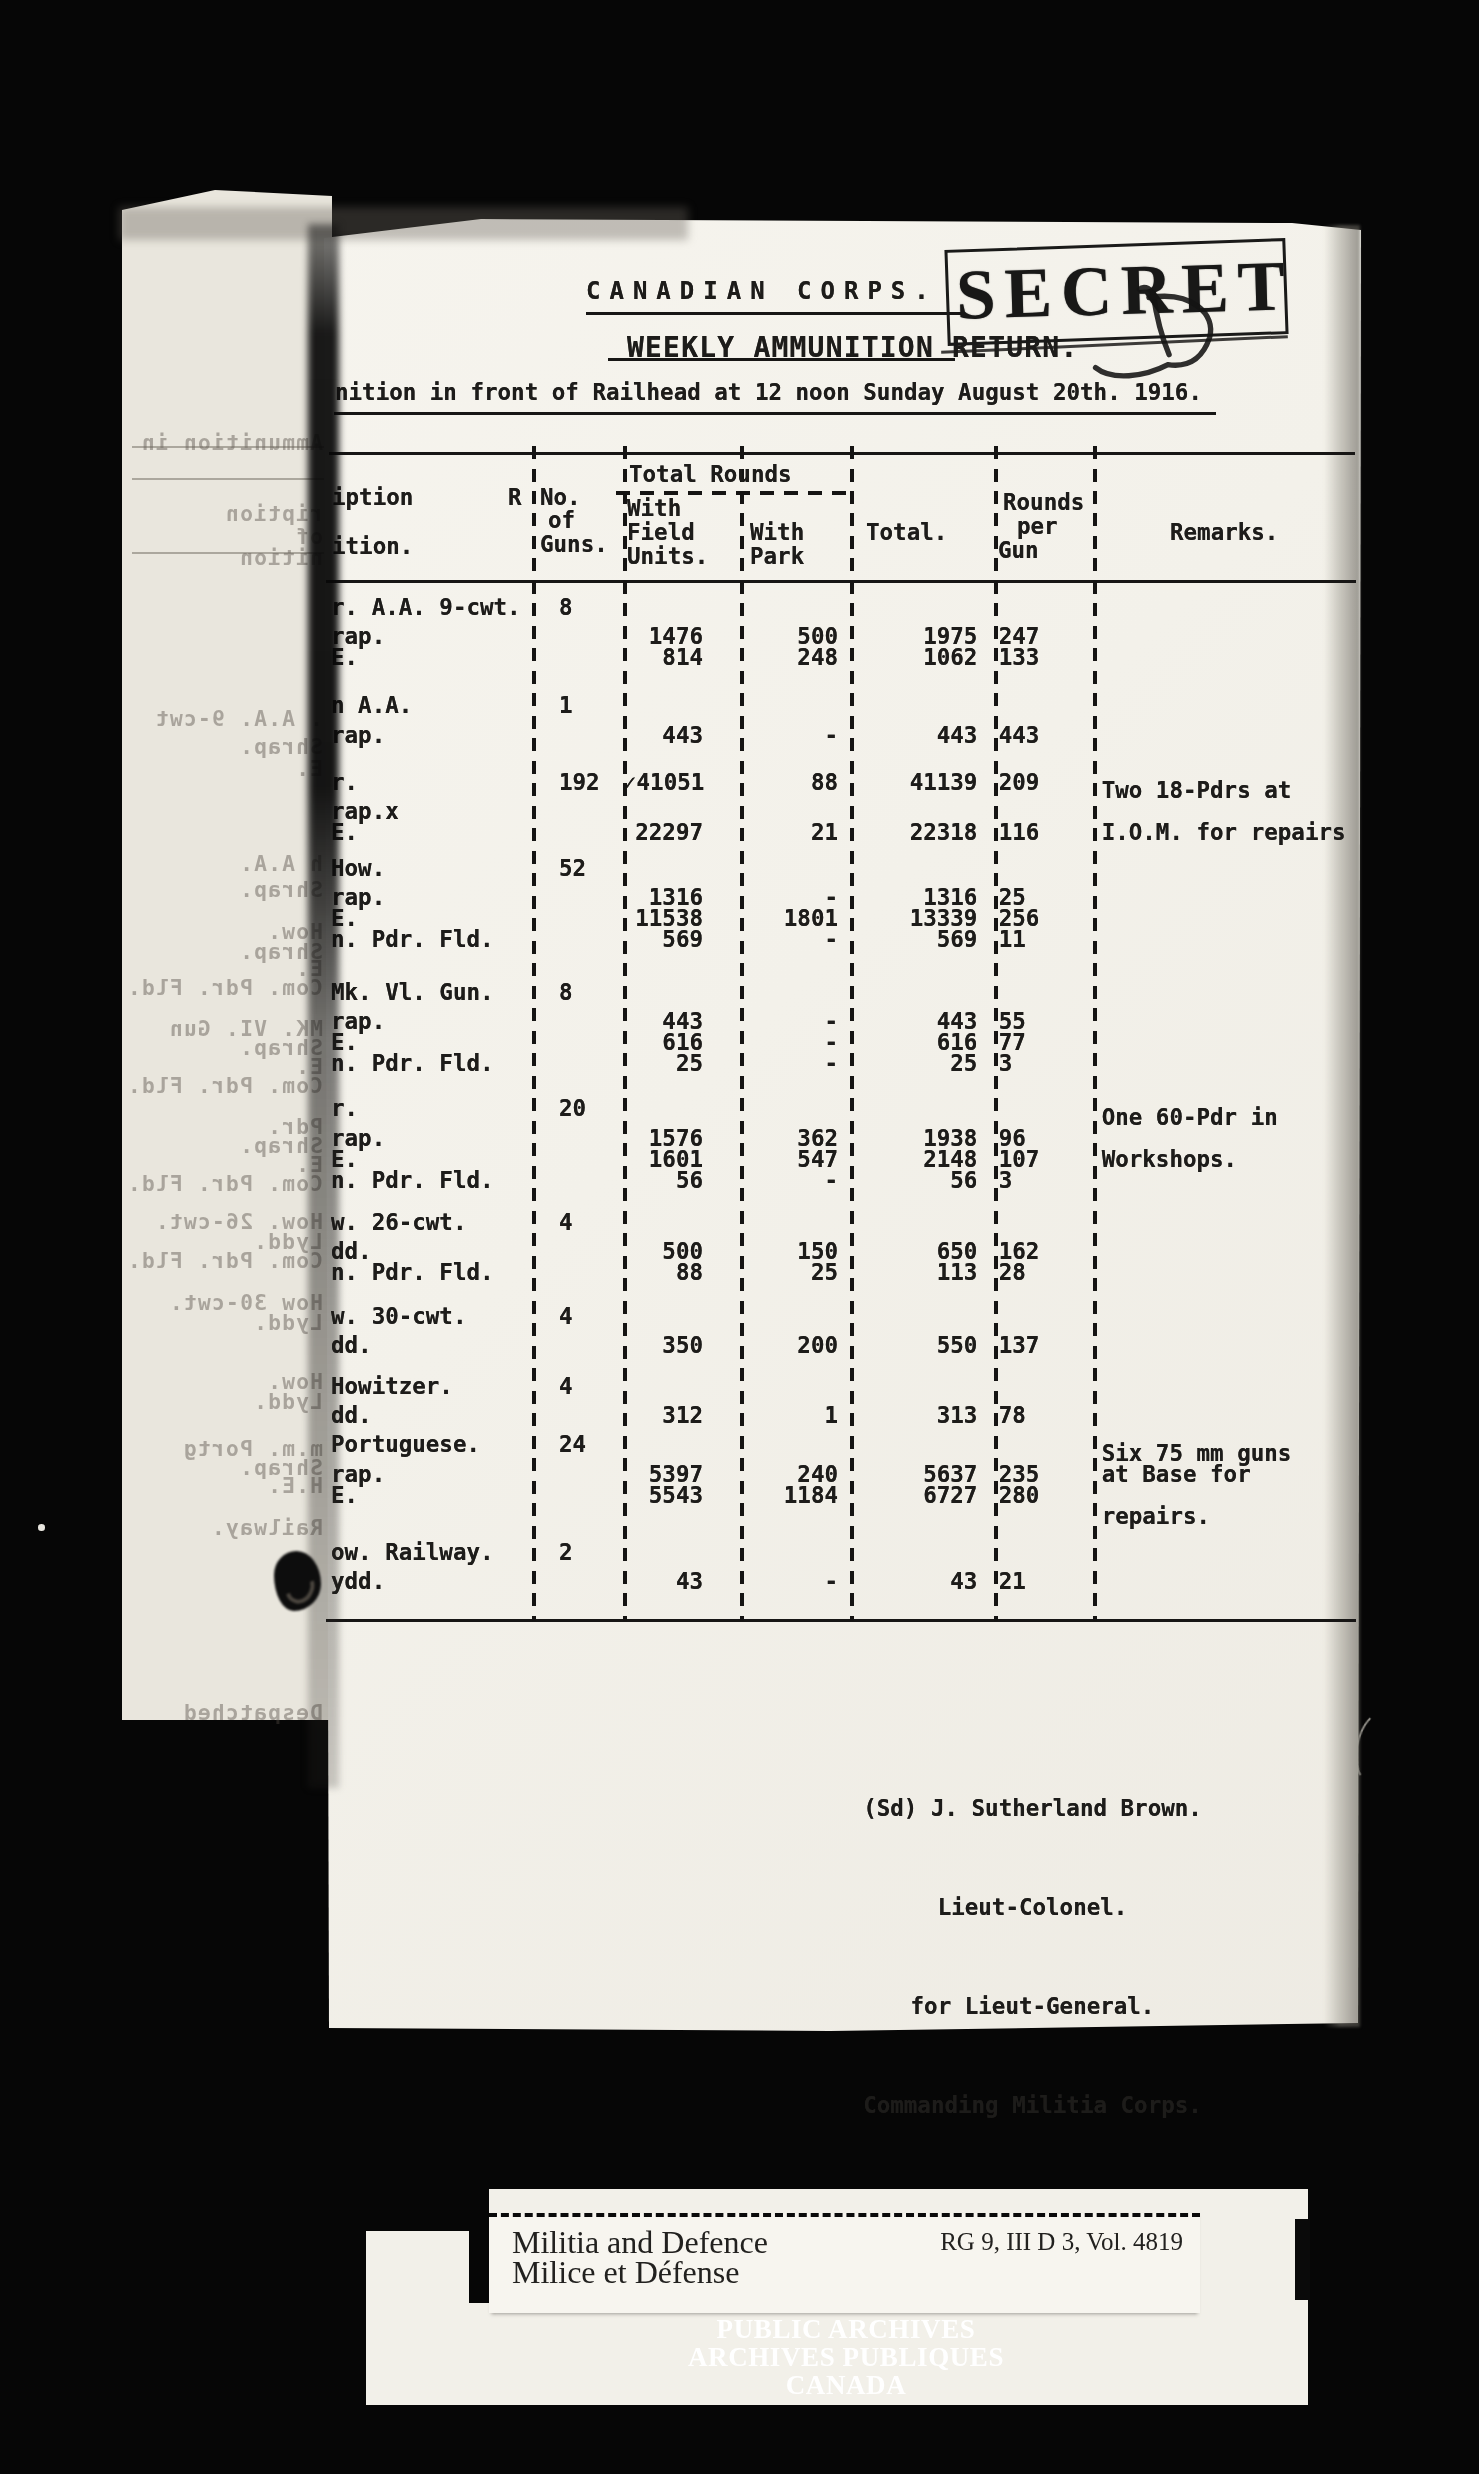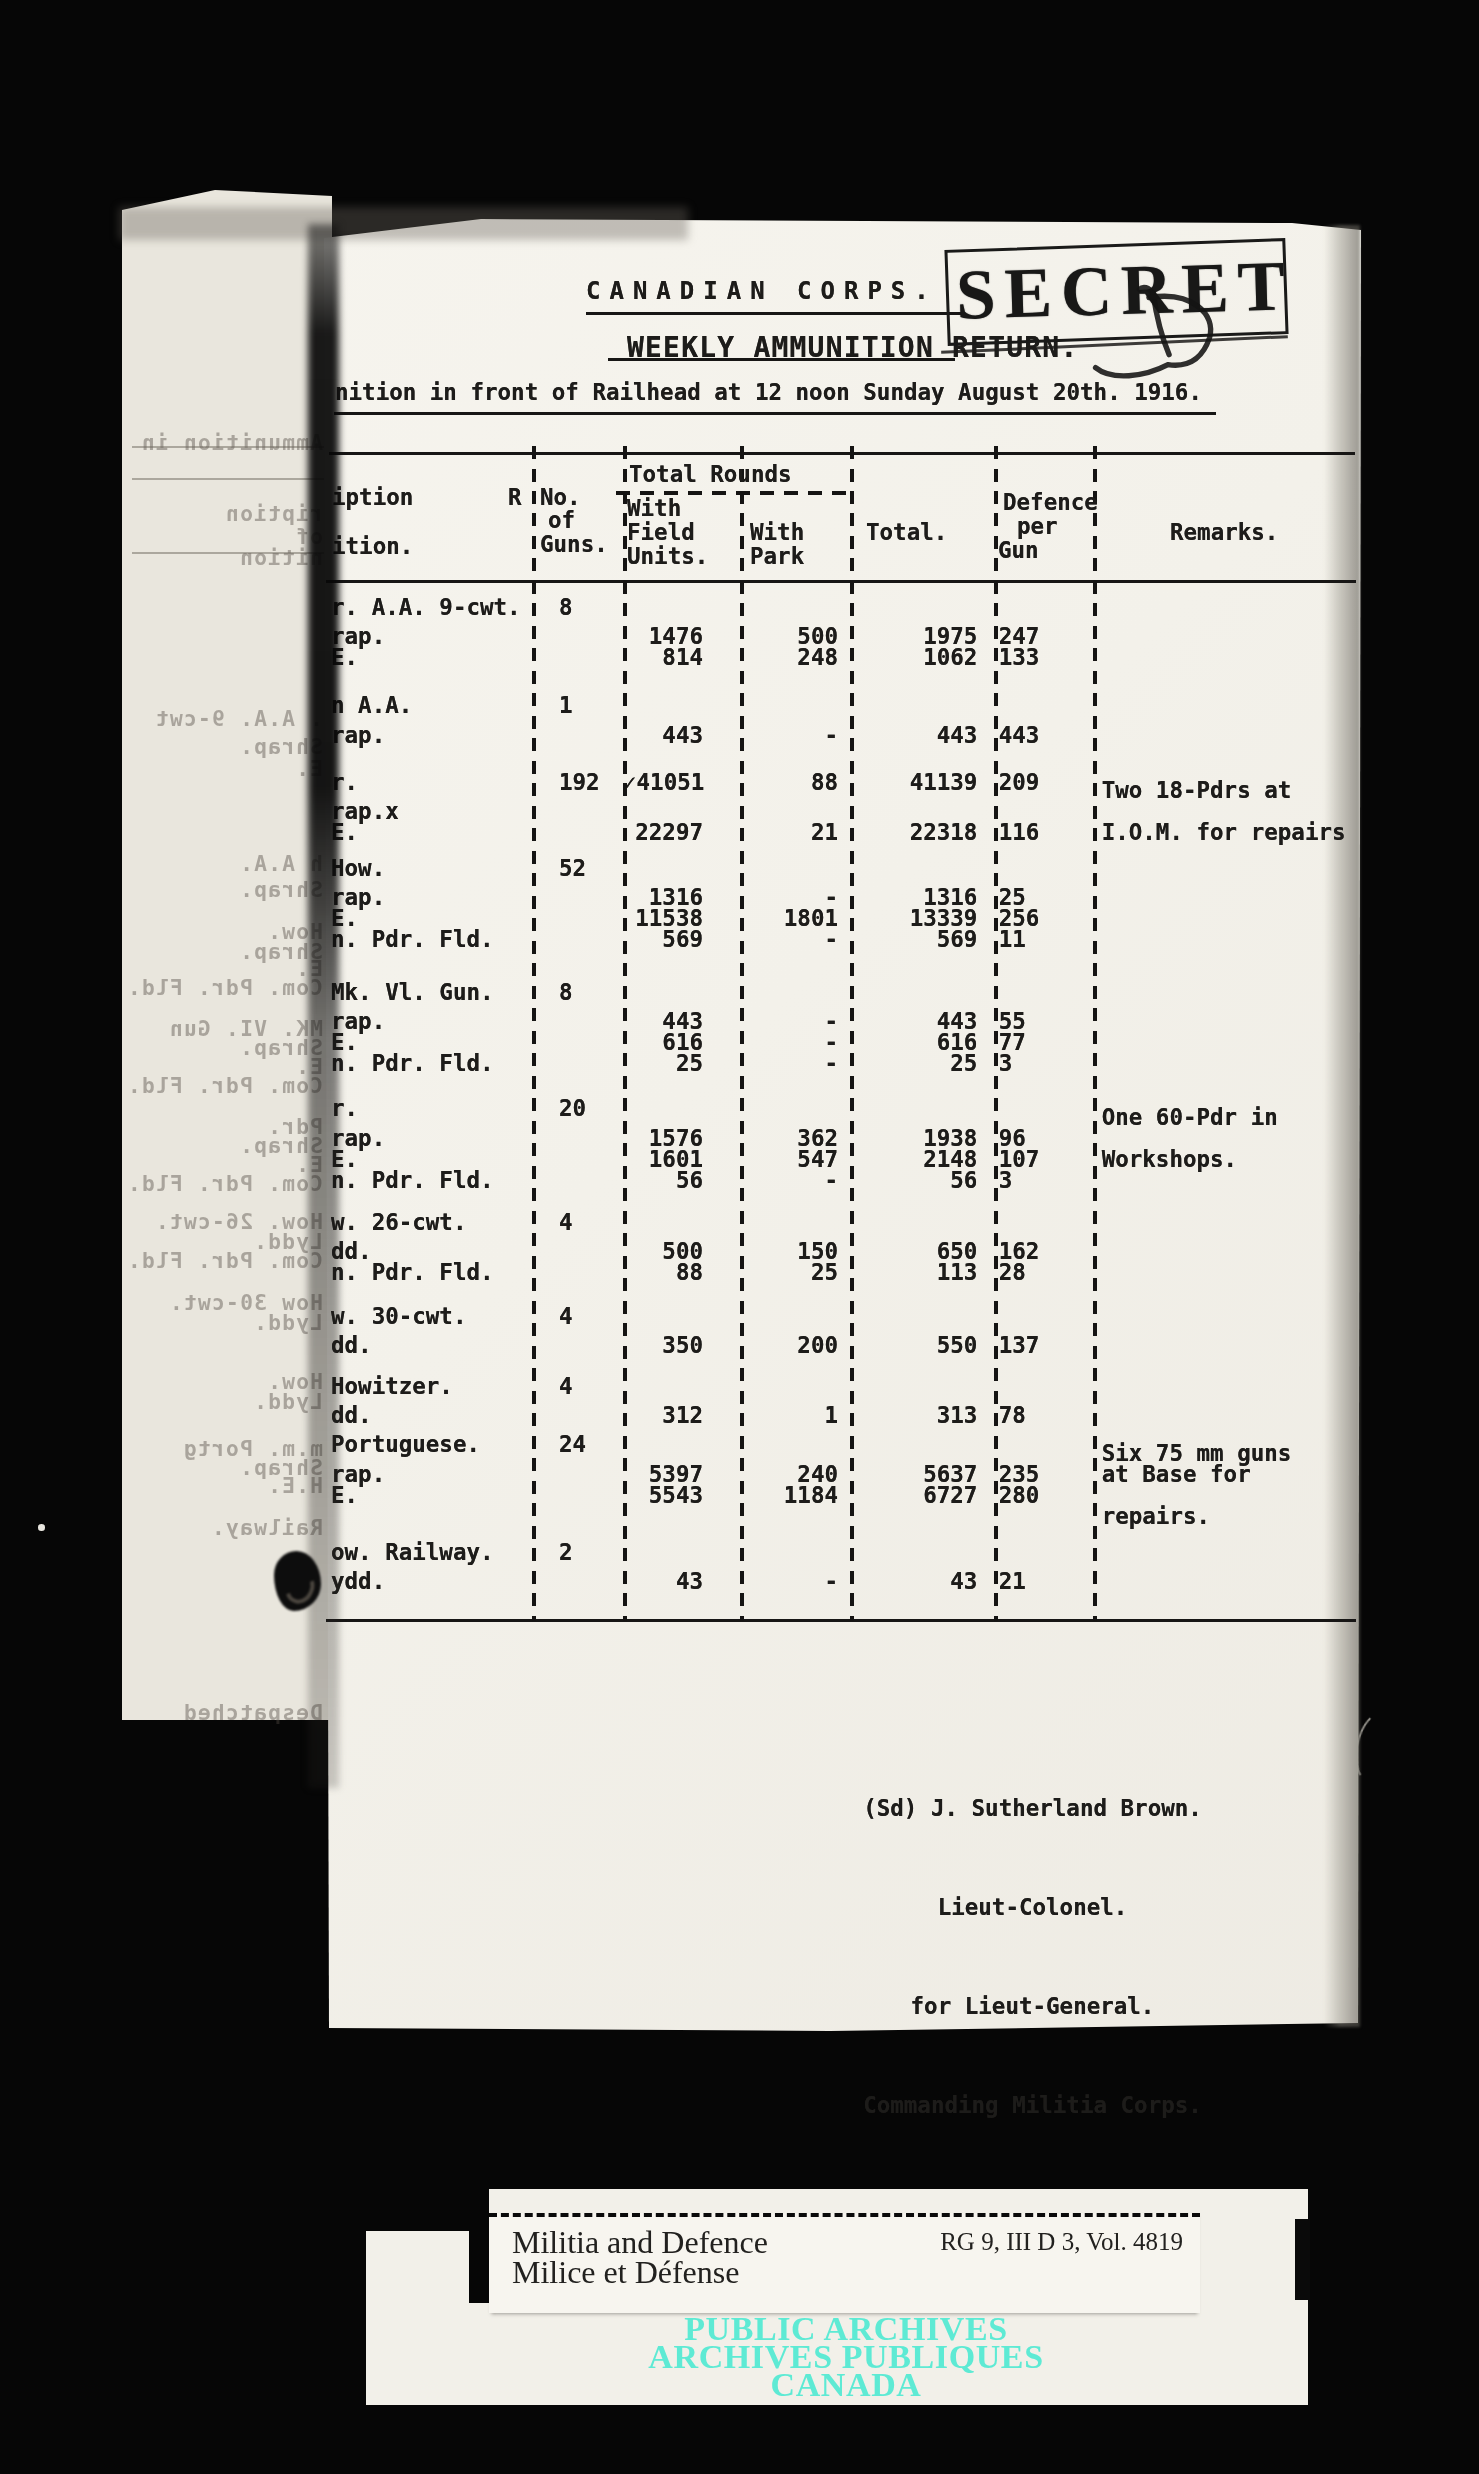--- a/index.html
+++ b/index.html
@@ -81,21 +81,21 @@
   .strip{position:absolute;left:366px;top:2189px;width:942px;height:216px;background:#f2f0e9;z-index:2;}
   .blackA{position:absolute;left:363px;top:2186px;width:108px;height:45px;background:#060606;z-index:3;}
   .blackB{position:absolute;left:469px;top:2186px;width:20px;height:117px;background:#060606;z-index:3;}
   .card{position:absolute;left:489px;top:2213px;width:711px;height:96px;background:#f7f5ef;z-index:3;
     border-top:4.1px dashed #0a0a0a;box-shadow:0 2.4px 3.6px -1.8px rgba(70,66,60,.5);}
   .tabR{position:absolute;left:1295px;top:2219px;width:15.4px;height:81px;background:#0a0a0a;z-index:4;}
   .serif{font-family:"Liberation Serif",serif;color:#22211f;}
   .dept{position:absolute;left:512px;top:2227px;font-size:32px;line-height:30px;z-index:4;}
   .ref{position:absolute;left:842px;top:2228px;width:341px;text-align:right;font-size:25px;z-index:4;}
   .arch{position:absolute;left:532px;top:2315px;width:628px;text-align:center;font-weight:bold;
-    font-size:34px;line-height:28px;letter-spacing:0.6px;z-index:4;color:#5eead4;}
+    font-size:27px;line-height:28px;letter-spacing:0.6px;z-index:4;color:#ffffff;}
 </style>
 </head>
 <body>
 
 <div id="page">
 
   <div class="backing"></div>
   <div class="ghosts" id="ghosts">
       <div class="ghost" style="top: 430px;">Ammunition in</div>
       <div class="ghost" style="top: 501px;">ription</div>
@@ -174,21 +174,21 @@
   <div class="abs typed th" style="left:540px;top:484px;">No.</div>
   <div class="abs typed th" style="left:548px;top:507px;">of</div>
   <div class="abs typed th" style="left:540px;top:531px;">Guns.</div>
   <div class="abs typed th" style="left:629px;top:461px;">Total Rounds</div>
   <div class="abs typed th" style="left:627px;top:495px;">With</div>
   <div class="abs typed th" style="left:627px;top:519px;">Field</div>
   <div class="abs typed th" style="left:627px;top:543px;">Units.</div>
   <div class="abs typed th" style="left:750px;top:519px;">With</div>
   <div class="abs typed th" style="left:750px;top:543px;">Park</div>
   <div class="abs typed th" style="left:866px;top:519px;">Total.</div>
-  <div class="abs typed th" style="left:1003px;top:489px;">Defence</div>
+  <div class="abs typed th" style="left:1003px;top:489px;">Rounds</div>
   <div class="abs typed th" style="left:1017px;top:513px;">per</div>
   <div class="abs typed th" style="left:998px;top:537px;">Gun</div>
   <div class="abs typed th" style="left:1170px;top:519px;text-align:center;">Remarks.</div>
 
   <div class="tbody typed" id="tbody"><div class="grp grp-1"><div class="ln ln--name"><span class="c-desc">r. A.A. 9-cwt.</span><span class="c-guns">8</span><span class="c-field"></span><span class="c-park"></span><span class="c-total"></span><span class="c-rpg"></span><span class="c-rem"></span></div><div class="ln ln--val"><span class="c-desc">rap.</span><span class="c-guns"></span><span class="c-field">1476</span><span class="c-park">500</span><span class="c-total">1975</span><span class="c-rpg">247</span><span class="c-rem"></span></div><div class="ln ln--val"><span class="c-desc">E.</span><span class="c-guns"></span><span class="c-field">814</span><span class="c-park">248</span><span class="c-total">1062</span><span class="c-rpg">133</span><span class="c-rem"></span></div></div><div class="grp grp-2"><div class="ln ln--name"><span class="c-desc">n A.A.</span><span class="c-guns">1</span><span class="c-field"></span><span class="c-park"></span><span class="c-total"></span><span class="c-rpg"></span><span class="c-rem"></span></div><div class="ln ln--val"><span class="c-desc">rap.</span><span class="c-guns"></span><span class="c-field">443</span><span class="c-park">-</span><span class="c-total">443</span><span class="c-rpg">443</span><span class="c-rem"></span></div></div><div class="grp grp-3"><div class="ln ln--name"><span class="c-desc">r.</span><span class="c-guns">192</span><span class="c-field">✓41051</span><span class="c-park">88</span><span class="c-total">41139</span><span class="c-rpg">209</span><span class="c-rem">Two 18-Pdrs at</span></div><div class="ln ln--val"><span class="c-desc">rap.x</span><span class="c-guns"></span><span class="c-field"></span><span class="c-park"></span><span class="c-total"></span><span class="c-rpg"></span><span class="c-rem"></span></div><div class="ln ln--val"><span class="c-desc">E.</span><span class="c-guns"></span><span class="c-field">22297</span><span class="c-park">21</span><span class="c-total">22318</span><span class="c-rpg">116</span><span class="c-rem">I.O.M. for repairs</span></div></div><div class="grp grp-4"><div class="ln ln--name"><span class="c-desc">How.</span><span class="c-guns">52</span><span class="c-field"></span><span class="c-park"></span><span class="c-total"></span><span class="c-rpg"></span><span class="c-rem"></span></div><div class="ln ln--val"><span class="c-desc">rap.</span><span class="c-guns"></span><span class="c-field">1316</span><span class="c-park">-</span><span class="c-total">1316</span><span class="c-rpg">25</span><span class="c-rem"></span></div><div class="ln ln--val"><span class="c-desc">E.</span><span class="c-guns"></span><span class="c-field">11538</span><span class="c-park">1801</span><span class="c-total">13339</span><span class="c-rpg">256</span><span class="c-rem"></span></div><div class="ln ln--val"><span class="c-desc">n. Pdr. Fld.</span><span class="c-guns"></span><span class="c-field">569</span><span class="c-park">-</span><span class="c-total">569</span><span class="c-rpg">11</span><span class="c-rem"></span></div></div><div class="grp grp-5"><div class="ln ln--name"><span class="c-desc">Mk. Vl. Gun.</span><span class="c-guns">8</span><span class="c-field"></span><span class="c-park"></span><span class="c-total"></span><span class="c-rpg"></span><span class="c-rem"></span></div><div class="ln ln--val"><span class="c-desc">rap.</span><span class="c-guns"></span><span class="c-field">443</span><span class="c-park">-</span><span class="c-total">443</span><span class="c-rpg">55</span><span class="c-rem"></span></div><div class="ln ln--val"><span class="c-desc">E.</span><span class="c-guns"></span><span class="c-field">616</span><span class="c-park">-</span><span class="c-total">616</span><span class="c-rpg">77</span><span class="c-rem"></span></div><div class="ln ln--val"><span class="c-desc">n. Pdr. Fld.</span><span class="c-guns"></span><span class="c-field">25</span><span class="c-park">-</span><span class="c-total">25</span><span class="c-rpg">3</span><span class="c-rem"></span></div></div><div class="grp grp-6"><div class="ln ln--name"><span class="c-desc">r.</span><span class="c-guns">20</span><span class="c-field"></span><span class="c-park"></span><span class="c-total"></span><span class="c-rpg"></span><span class="c-rem">One 60-Pdr in</span></div><div class="ln ln--val"><span class="c-desc">rap.</span><span class="c-guns"></span><span class="c-field">1576</span><span class="c-park">362</span><span class="c-total">1938</span><span class="c-rpg">96</span><span class="c-rem"></span></div><div class="ln ln--val"><span class="c-desc">E.</span><span class="c-guns"></span><span class="c-field">1601</span><span class="c-park">547</span><span class="c-total">2148</span><span class="c-rpg">107</span><span class="c-rem">Workshops.</span></div><div class="ln ln--val"><span class="c-desc">n. Pdr. Fld.</span><span class="c-guns"></span><span class="c-field">56</span><span class="c-park">-</span><span class="c-total">56</span><span class="c-rpg">3</span><span class="c-rem"></span></div></div><div class="grp grp-7"><div class="ln ln--name"><span class="c-desc">w. 26-cwt.</span><span class="c-guns">4</span><span class="c-field"></span><span class="c-park"></span><span class="c-total"></span><span class="c-rpg"></span><span class="c-rem"></span></div><div class="ln ln--val"><span class="c-desc">dd.</span><span class="c-guns"></span><span class="c-field">500</span><span class="c-park">150</span><span class="c-total">650</span><span class="c-rpg">162</span><span class="c-rem"></span></div><div class="ln ln--val"><span class="c-desc">n. Pdr. Fld.</span><span class="c-guns"></span><span class="c-field">88</span><span class="c-park">25</span><span class="c-total">113</span><span class="c-rpg">28</span><span class="c-rem"></span></div></div><div class="grp grp-8"><div class="ln ln--name"><span class="c-desc">w. 30-cwt.</span><span class="c-guns">4</span><span class="c-field"></span><span class="c-park"></span><span class="c-total"></span><span class="c-rpg"></span><span class="c-rem"></span></div><div class="ln ln--val"><span class="c-desc">dd.</span><span class="c-guns"></span><span class="c-field">350</span><span class="c-park">200</span><span class="c-total">550</span><span class="c-rpg">137</span><span class="c-rem"></span></div></div><div class="grp grp-9"><div class="ln ln--name"><span class="c-desc">Howitzer.</span><span class="c-guns">4</span><span class="c-field"></span><span class="c-park"></span><span class="c-total"></span><span class="c-rpg"></span><span class="c-rem"></span></div><div class="ln ln--val"><span class="c-desc">dd.</span><span class="c-guns"></span><span class="c-field">312</span><span class="c-park">1</span><span class="c-total">313</span><span class="c-rpg">78</span><span class="c-rem"></span></div></div><div class="grp grp-10"><div class="ln ln--name"><span class="c-desc">Portuguese.</span><span class="c-guns">24</span><span class="c-field"></span><span class="c-park"></span><span class="c-total"></span><span class="c-rpg"></span><span class="c-rem">Six 75 mm guns</span></div><div class="ln ln--val"><span class="c-desc">rap.</span><span class="c-guns"></span><span class="c-field">5397</span><span class="c-park">240</span><span class="c-total">5637</span><span class="c-rpg">235</span><span class="c-rem">at Base for</span></div><div class="ln ln--val"><span class="c-desc">E.</span><span class="c-guns"></span><span class="c-field">5543</span><span class="c-park">1184</span><span class="c-total">6727</span><span class="c-rpg">280</span><span class="c-rem"></span></div><div class="ln ln--val"><span class="c-desc"></span><span class="c-guns"></span><span class="c-field"></span><span class="c-park"></span><span class="c-total"></span><span class="c-rpg"></span><span class="c-rem">repairs.</span></div></div><div class="grp grp-11"><div class="ln ln--name"><span class="c-desc">ow. Railway.</span><span class="c-guns">2</span><span class="c-field"></span><span class="c-park"></span><span class="c-total"></span><span class="c-rpg"></span><span class="c-rem"></span></div><div class="ln ln--val"><span class="c-desc">ydd.</span><span class="c-guns"></span><span class="c-field">43</span><span class="c-park">-</span><span class="c-total">43</span><span class="c-rpg">21</span><span class="c-rem"></span></div></div></div>
 
   <div class="fold-band"></div>
   <div class="ink-blob"></div>
   <div class="page-curl"></div>
   <div class="speck"></div>

